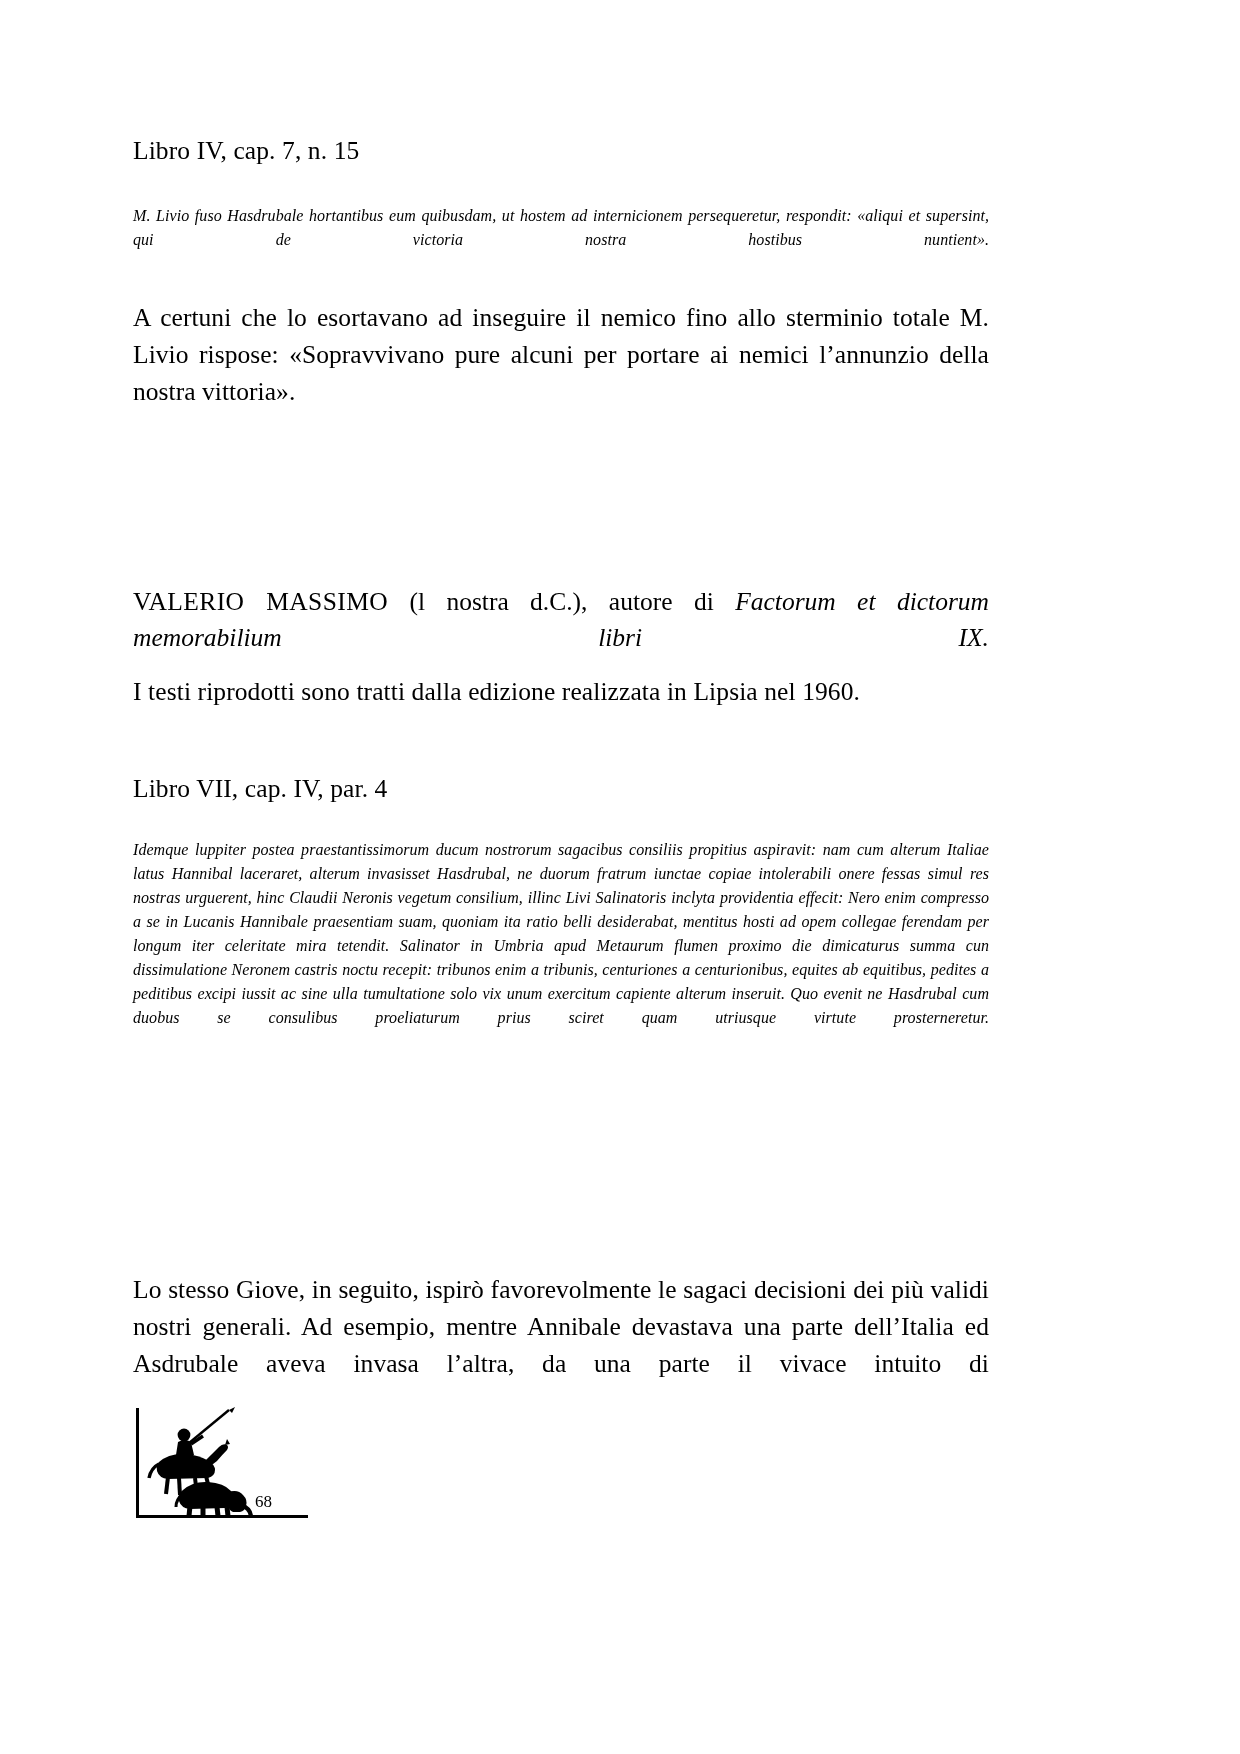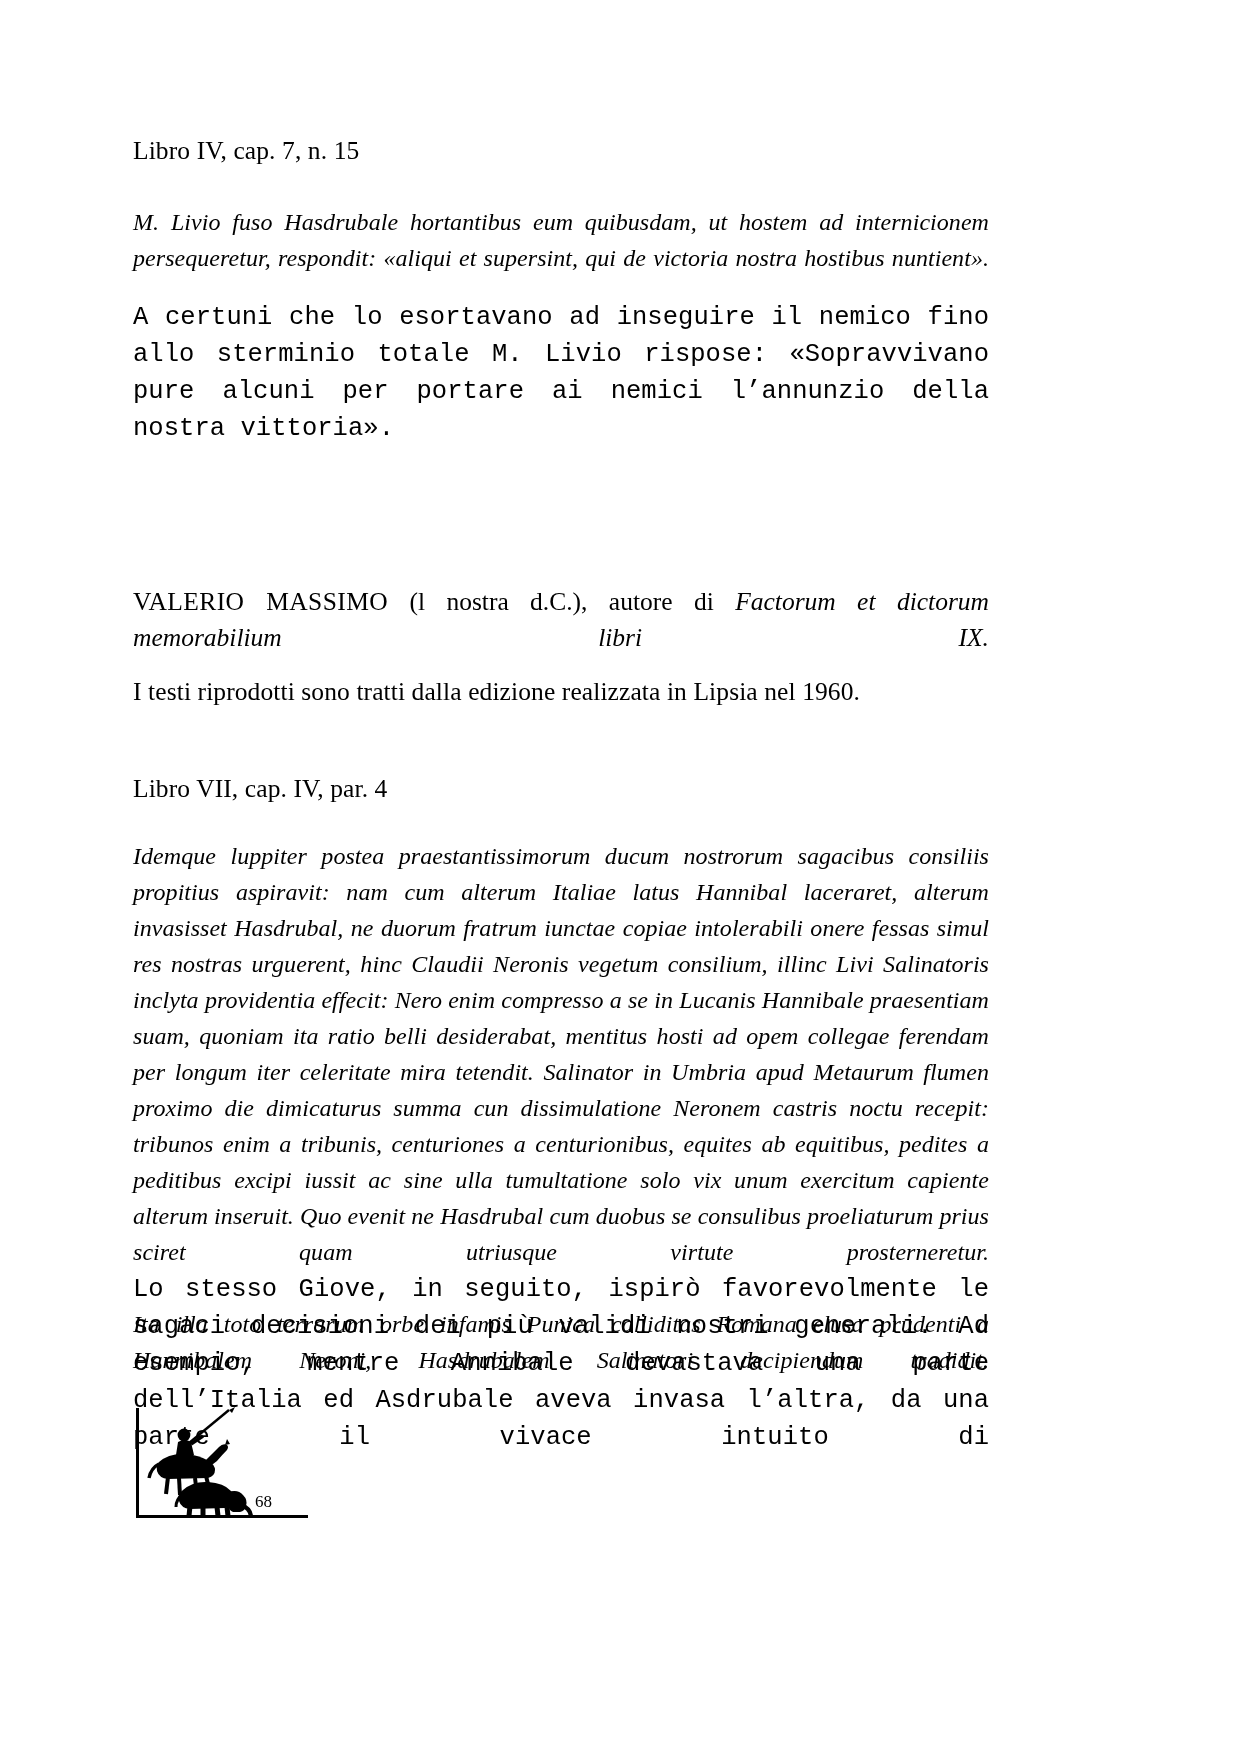--- a/index.html
+++ b/index.html
@@ -28,41 +28,40 @@
 
   
   .ref-head {
     font-size: 25.5px;
     line-height: 1.34;
     text-align: left;
     margin: 0;
     letter-spacing: 0.1px;
   }
   .latin {
-    font-size: 24px;
+    font-size: 16px;
     font-style: italic;
     line-height: 1.5;
     text-align: justify;
     text-justify: inter-word;
     margin: 0;
     letter-spacing: 0.05px;
   }
   .latin.last-line-justify::after {
     content: "";
     display: inline-block;
     width: 100%;
   }
   .ital {
     font-size: 25.5px;
     line-height: 1.45;
     text-align: justify;
     text-justify: inter-word;
     margin: 0;
     letter-spacing: 0.05px;
-    font-family: Liberation Mono, monospace;
   }
   .ital.force-justify::after {
     content: "";
     display: inline-block;
     width: 100%;
   }
   .author-head {
     font-size: 25.5px;
     line-height: 1.42;
     text-align: justify;
@@ -153,21 +152,20 @@
     <div class="s-note">
       <p class="ref-head">I testi riprodotti sono tratti dalla edizione realizzata in Lipsia nel 1960.</p>
     </div>
 
     <div class="s-ref2">
       <p class="ref-head">Libro VII, cap. IV, par. 4</p>
     </div>
 
     <div class="s-lat2">
       <p class="latin last-line-justify">Idemque luppiter postea praestantissimorum ducum nostrorum sagacibus consiliis propitius aspiravit: nam cum alterum Italiae latus Hannibal laceraret, alterum invasisset Hasdrubal, ne duorum fratrum iunctae copiae intolerabili onere fessas simul res nostras urguerent, hinc Claudii Neronis vegetum consilium, illinc Livi Salinatoris inclyta providentia effecit: Nero enim compresso a se in Lucanis Hannibale praesentiam suam, quoniam ita ratio belli desiderabat, mentitus hosti ad opem collegae ferendam per longum iter celeritate mira tetendit. Salinator in Umbria apud Metaurum flumen proximo die dimicaturus summa cun dissimulatione Neronem castris noctu recepit: tribunos enim a tribunis, centuriones a centurionibus, equites ab equitibus, pedites a peditibus excipi iussit ac sine ulla tumultatione solo vix unum exercitum capiente alterum inseruit. Quo evenit ne Hasdrubal cum duobus se consulibus proeliaturum prius sciret quam utriusque virtute prosterneretur.</p>
-      <p class="latin last-line-justify">Ita illa toto terrarum orbe infamis Punica calliditas Romana elusa prudenti a Hannibalem Neroni, Hasdrubalem Salinatori decipiendum tradidit.</p>
     </div>
 
     <div class="s-it2">
       <p class="ital force-justify">Lo stesso Giove, in seguito, ispirò favorevolmente le sagaci decisioni dei più validi nostri generali. Ad esempio, mentre Annibale devastava una parte dell’Italia ed Asdrubale aveva invasa l’altra, da una parte il vivace intuito di</p>
     </div>
 
   </div>
 
   <div class="footer">
     <div class="footer-rule-v"></div>

